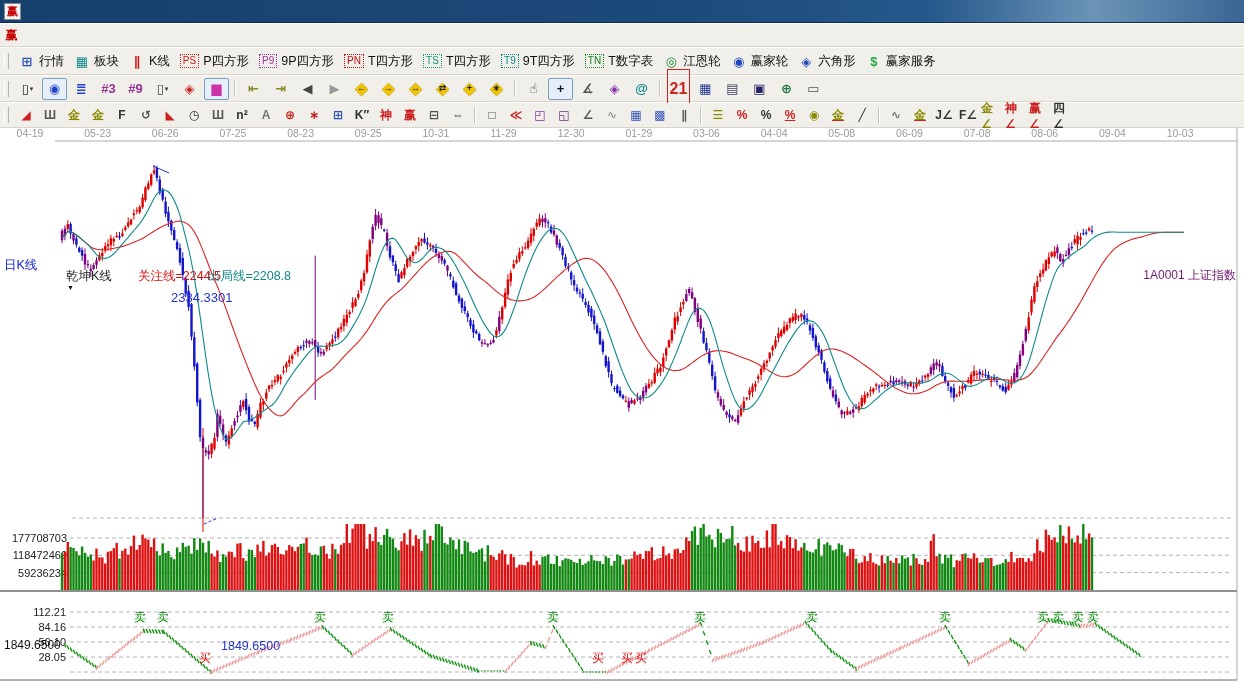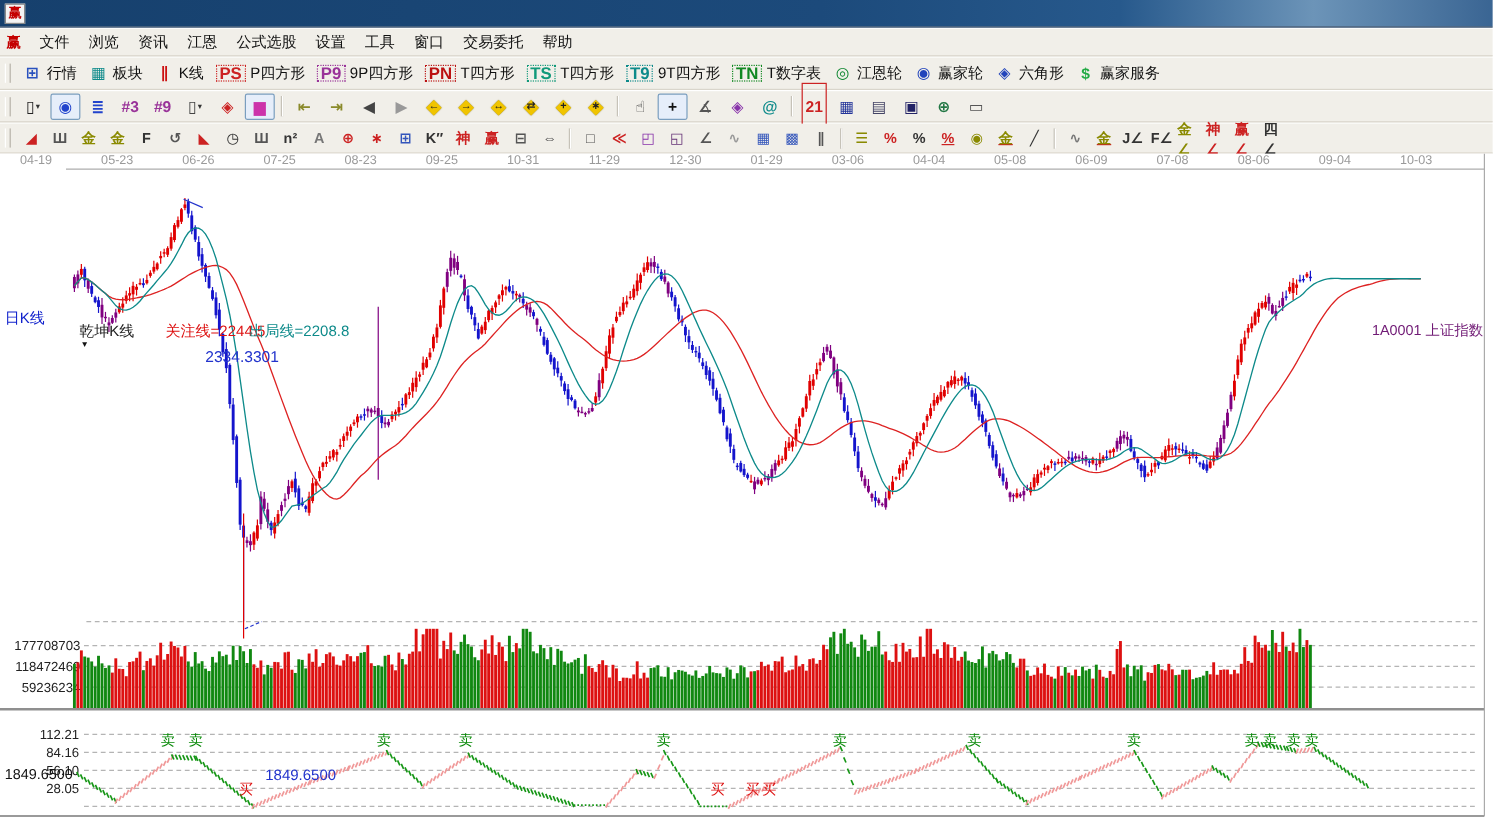--- a/index.html
+++ b/index.html
@@ -19,61 +19,49 @@
     line-height:15px;text-align:center;margin-right:6px}
   .menu-item{padding:2px 8px;cursor:default}
   
   .toolbar{position:absolute;left:0;width:100%;background:#f1efe9;border-bottom:1px solid #d9d5cb;
     display:flex;align-items:center;box-sizing:border-box;padding-left:3px}
   #tb1{top:48px;height:27px}
   #tb2{top:76px;height:26px}
   #tb3{top:103px;height:25px}
   .grip{width:3px;height:16px;border-left:1px solid #ffffff;border-right:1px solid #b6b2a8;margin:0 5px 0 1px}
   .tb-btn{display:flex;align-items:center;gap:4px;padding:2px 5px;font-size:12.5px;color:#111;cursor:default}
-  .badge{font-size:14px;font-weight:bold;border:1px dotted;padding:0 2px;height:12px;line-height:12px}
+  .badge{font-size:10px;font-weight:normal;border:1px dotted;padding:0 2px;height:12px;line-height:12px}
   .ico{width:16px;text-align:center;font-size:13px;font-weight:bold}
   .tbi{width:23px;height:20px;display:flex;align-items:center;justify-content:center;font-size:13px;
     border:1px solid transparent;margin:0 1px;position:relative;cursor:default}
   .tbi .g{font-weight:bold}
   .tbi.pressed{background:#e6eefa;border:1px solid #7a9ebf;border-radius:2px}
   .sep{width:1px;height:17px;background:#c6c2b8;border-right:1px solid #fff;margin:0 4px}
   .dd{font-size:7px;color:#333;margin-left:1px}
   .dia-bg{color:#f0c400;font-size:17px;line-height:17px;text-shadow:0 0 1px #7a6a00}
   .dia-ar{position:absolute;font-size:9px;color:#222;font-weight:bold;left:0;right:0;top:4px;text-align:center}
-  .cal-num{border:1px solid #cc2222;color:#cc2222;font-size:13px;font-weight:bold;padding:12px 2px;line-height:13px}
+  .cal-num{border:1px solid #cc2222;color:#cc2222;font-size:16px;font-weight:bold;padding:12px 2px;line-height:13px}
   .underline{text-decoration:underline;text-decoration-color:#cc2222}
   .tbi3{width:22px;height:19px;display:flex;align-items:center;justify-content:center;font-size:12px;
     margin:0 1px;font-weight:bold;cursor:default}
   
   .chartwrap{position:absolute;left:0;top:128px;width:1244px;height:558px;background:#fff}
   #chart{position:absolute;left:0;top:0}
   .ov{position:absolute;white-space:nowrap;line-height:1.1}
 </style>
 </head>
 <body>
 
 <div id="app">
   <div class="titlebar">
     <span class="applogo">赢</span>
   </div>
 
   <div class="menubar">
     <span class="menulogo">赢</span>
-    <span id="menu-items" style="display:flex">
-        <span class="menu-item">文件</span>
-        <span class="menu-item">浏览</span>
-        <span class="menu-item">资讯</span>
-        <span class="menu-item">江恩</span>
-        <span class="menu-item">公式选股</span>
-        <span class="menu-item">设置</span>
-        <span class="menu-item">工具</span>
-        <span class="menu-item">窗口</span>
-        <span class="menu-item">交易委托</span>
-        <span class="menu-item">帮助</span>
-      </span>
   </div>
 
   <div class="toolbar" id="tb1">
     <span class="grip"></span>
     <span id="tb1i" style="display:flex;align-items:center">
         <div class="tb-btn">
           <span class="ico" style="color: rgb(42, 82, 190);">⊞</span>
           <span>行情</span>
         </div>
         <div class="tb-btn">

